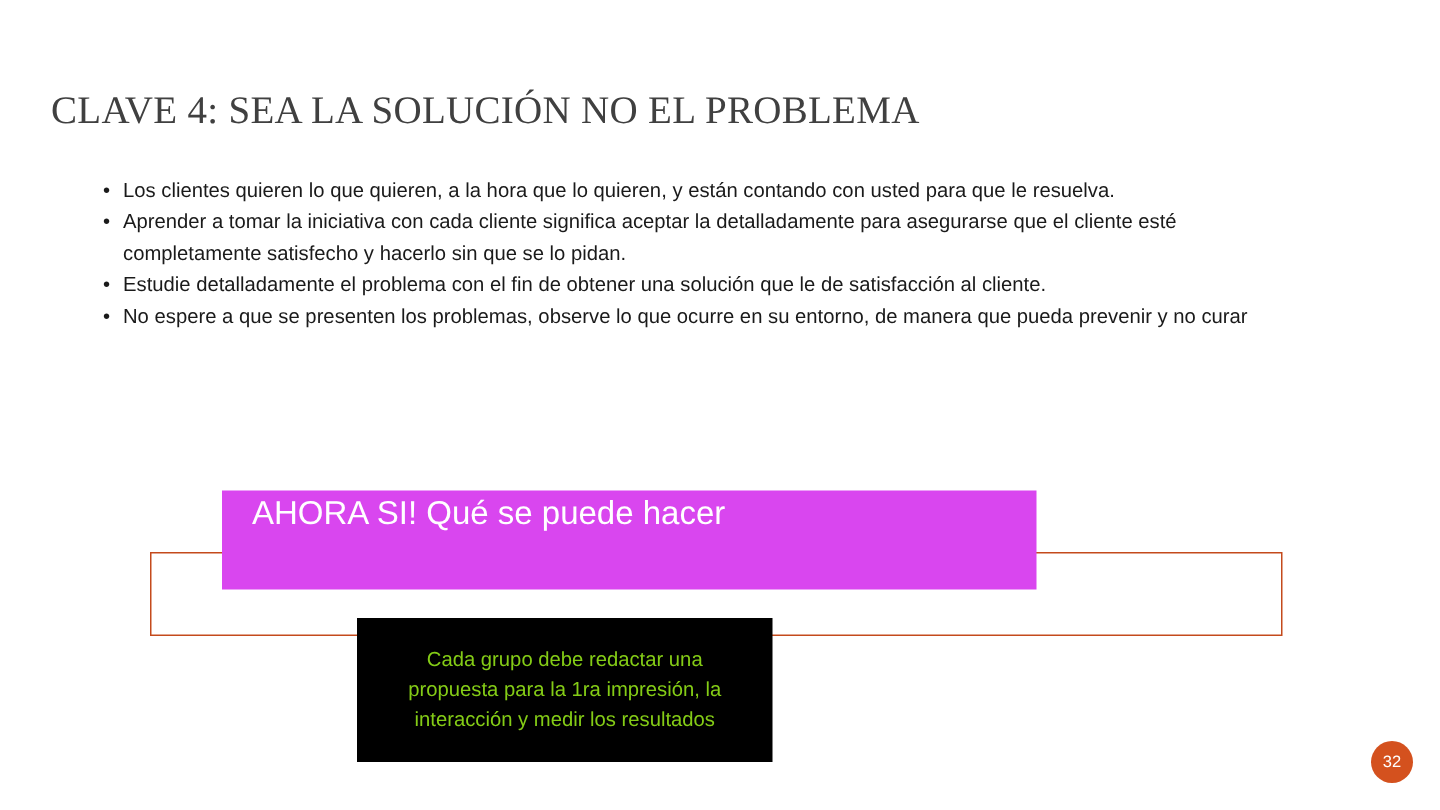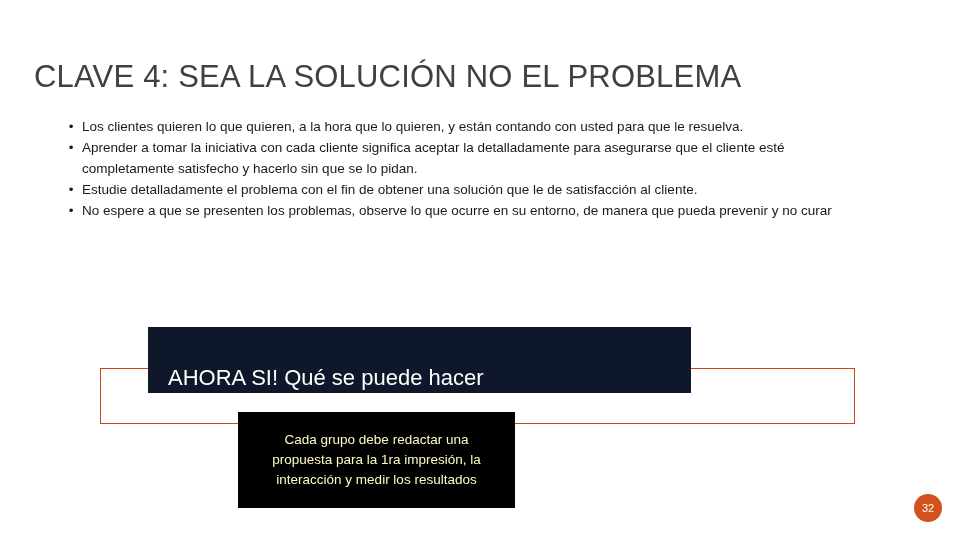--- a/index.html
+++ b/index.html
@@ -19,26 +19,27 @@
     top: 0; left: 0;
     width: 960px;
     height: 540px;
     background: #ffffff;
   }
   .slide-title {
     position: absolute;
     left: 34px;
     top: 58px;
     width: 890px;
-    font-size: 31px;
+    font-size: 26px;
     color: #404040;
     letter-spacing: 0.2px;
     font-weight: normal;
     line-height: 1.2;
     white-space: nowrap;
+    font-family: Liberation Serif, serif;
   }
   .bullets {
     position: absolute;
     left: 60px;
     top: 116px;
     width: 800px;
   }
   .bullet-row {
     display: flex;
     align-items: flex-start;
@@ -67,23 +68,23 @@
     border: 1.5px solid #c44a1c;
     background: transparent;
     box-sizing: border-box;
   }
   .orange-banner {
     position: absolute;
     left: 148px;
     top: 327px;
     width: 543px;
     height: 66px;
-    background: #0f172a;
+    background: #d946ef;
     display: flex;
-    align-items: flex-end;
+    align-items: flex-start;
     padding-left: 20px;
     box-sizing: border-box;
   }
   .orange-banner-text {
     color: #ffffff;
     font-size: 22px;
     line-height: 30px;
     font-weight: normal;
   }
   .black-box {
@@ -93,21 +94,21 @@
     width: 277px;
     height: 96px;
     background: #000000;
     display: flex;
     align-items: center;
     justify-content: center;
     text-align: center;
     box-sizing: border-box;
   }
   .black-box-text {
-    color: #fef9c3;
+    color: #84cc16;
     font-size: 13.5px;
     line-height: 20px;
     padding: 0 30px;
   }
   .page-number {
     position: absolute;
     right: 18px;
     bottom: 18px;
     width: 28px;
     height: 28px;

